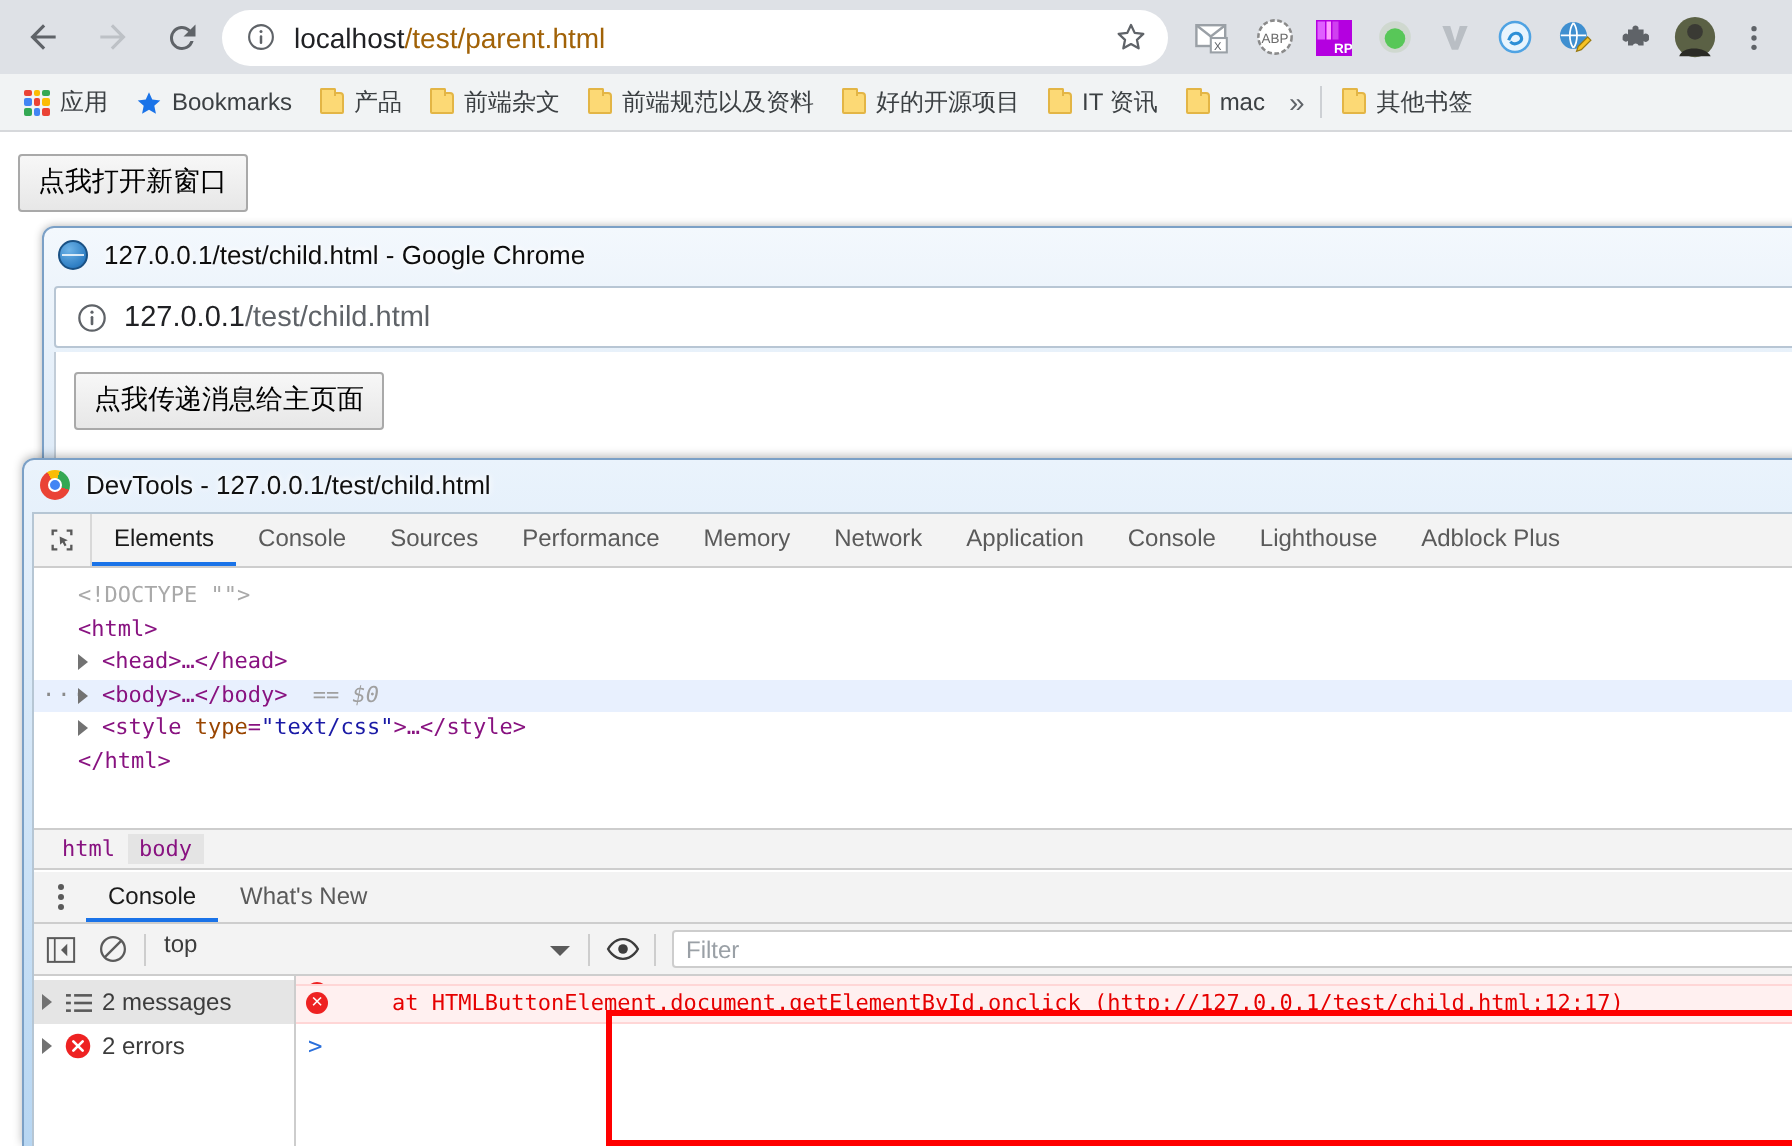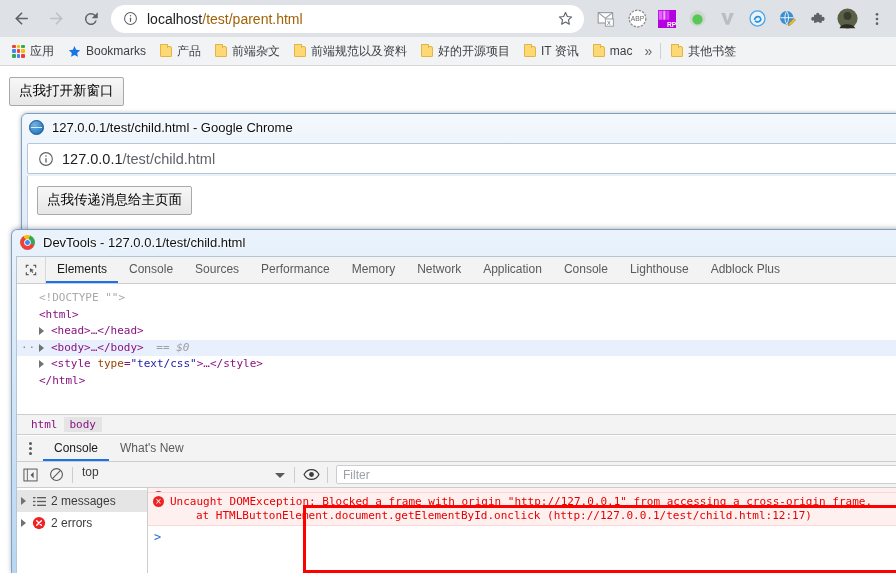--- a/index.html
+++ b/index.html
@@ -653,21 +653,20 @@
             <span class="cs-label">2 errors</span>
           </div>
         </div>
 
         <div class="console-messages">
           <div class="msg-row">
             <span class="err-dot"></span>
           </div>
           <div class="msg-row">
             <span class="err-dot"></span>
-            <span><span>Uncaught DOMException: Blocked a frame with origin "</span><span class="lnk">http://127.0.0.1</span><span>" from accessing a cross-origin frame.</span></span>
             <span class="indent2"><span>at HTMLButtonElement.document.getElementById.onclick (</span><span>http://127.0.0.1/test/child.html:12:17</span><span>)</span></span>
           </div>
           <div class="prompt-row">
             <span class="prompt-caret">&gt;</span>
           </div>
         </div>
       </div>
 
     </div>
   </div>

